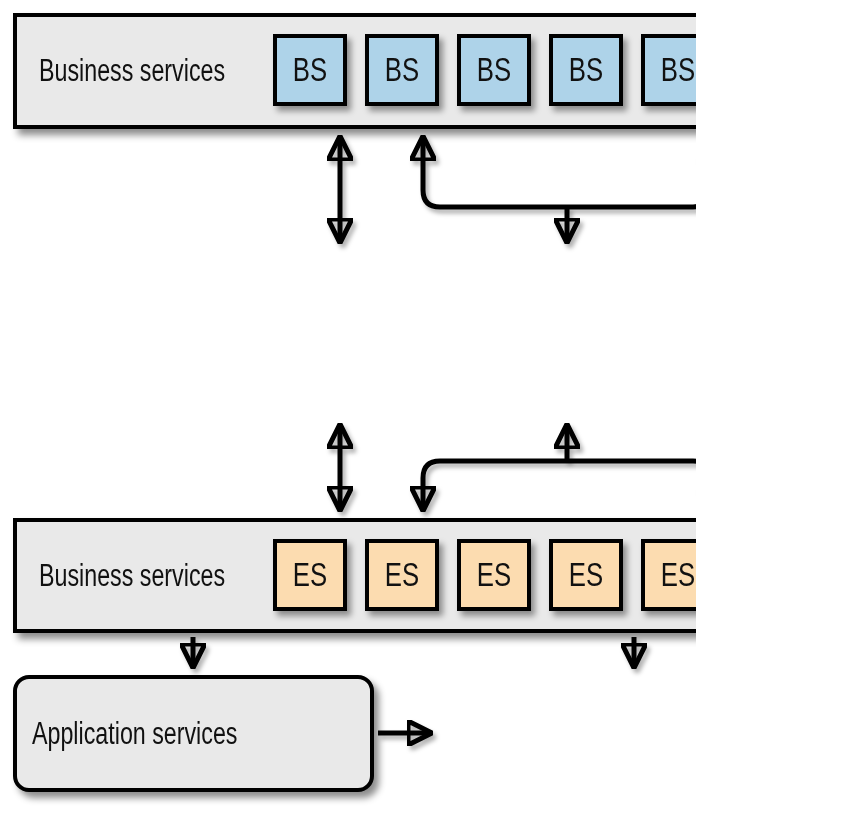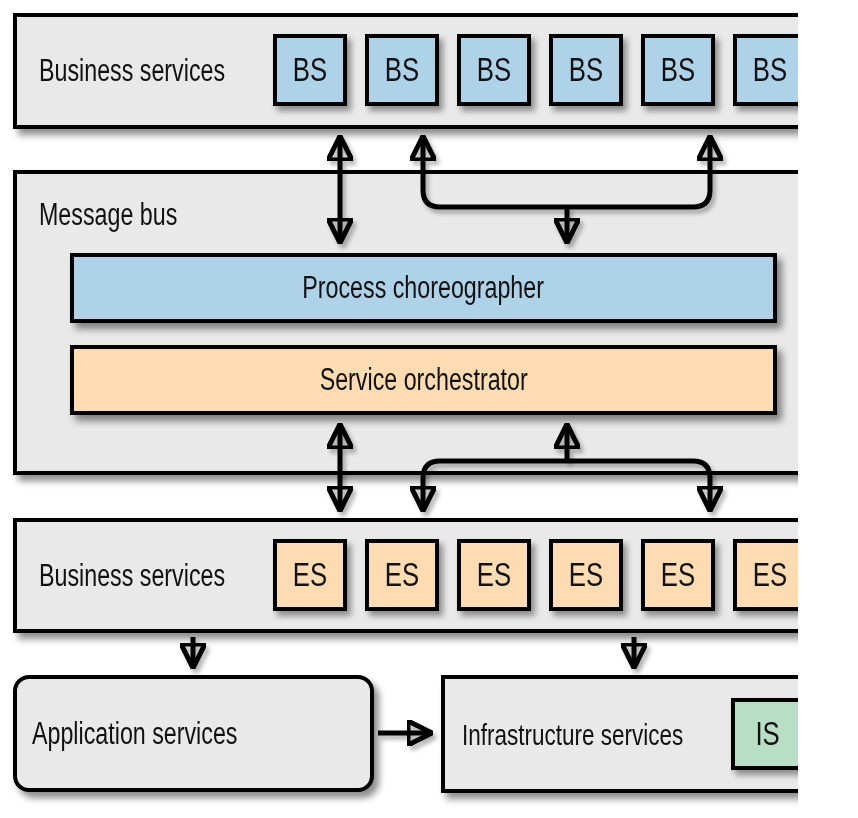--- a/index.html
+++ b/index.html
@@ -5,21 +5,21 @@
   :root{
     --panel-grey:#e9e9e9;
     --service-blue:#aed3e9;
     --service-orange:#fcdcb0;
     --service-pink:#efc3ca;
     --service-green:#b8dec6;
     --line-black:#000000;
   }
   html,body{margin:0;padding:0;background:#fff;}
   .stage{
-    position:relative;width:798px;height:818px;background:#fff;overflow:hidden;
+    position:relative;width:696px;height:818px;background:#fff;overflow:hidden;
     font-family:"Liberation Sans",sans-serif;color:#111;text-align:right;
   }
   .panel{
     position:absolute;box-sizing:border-box;background:var(--panel-grey);
     border:4px solid var(--line-black);
     box-shadow:5px 6px 7px rgba(0,0,0,0.45);
   }
   #p-top  {left:13px;top:13px;width:816px;height:116px;}
   #p-bus  {left:13px;top:170px;width:818px;height:305px;}
   #p-es   {left:13px;top:518px;width:818px;height:115px;}
@@ -95,29 +95,20 @@
         </div>
       <div class="chip blue">
           <span>BS</span>
         </div>
       <div class="chip blue">
           <span>BS</span>
         </div>
     </div>
   </section>
 
-  <section class="panel" id="p-bus">
-    <span class="plabel">Message bus</span>
-    <div class="bar blue" id="bar-choreo">
-      <span>Process choreographer</span>
-    </div>
-    <div class="bar orange" id="bar-orch">
-      <span>Service orchestrator</span>
-    </div>
-  </section>
 
   <section class="panel" id="p-es">
     <span class="plabel">Business services</span>
     <div class="chips">
       <div class="chip orange">
           <span>ES</span>
         </div>
       <div class="chip orange">
           <span>ES</span>
         </div>
@@ -133,26 +124,20 @@
       <div class="chip orange">
           <span>ES</span>
         </div>
     </div>
   </section>
 
   <section class="panel" id="p-app">
     <span class="plabel">Application services</span>
   </section>
 
-  <section class="panel" id="p-infra">
-    <span class="plabel">Infrastructure services</span>
-    <div class="chip green single">
-        <span>IS</span>
-      </div>
-  </section>
 
   <svg class="overlay" viewBox="0 0 858 818">
     <defs>
       <marker id="ah-end" markerUnits="userSpaceOnUse" markerWidth="26" markerHeight="26" viewBox="0 0 26 26" refX="25" refY="13" orient="auto">
         <path d="M1,1 L25,13 L1,25 Z" fill="#000" stroke="none" style="filter:none"></path>
       </marker>
       <marker id="ah-start" markerUnits="userSpaceOnUse" markerWidth="26" markerHeight="26" viewBox="0 0 26 26" refX="25" refY="13" orient="auto-start-reverse">
         <path d="M1,1 L25,13 L1,25 Z" fill="#000" stroke="none" style="filter:none"></path>
       </marker>
     </defs>

